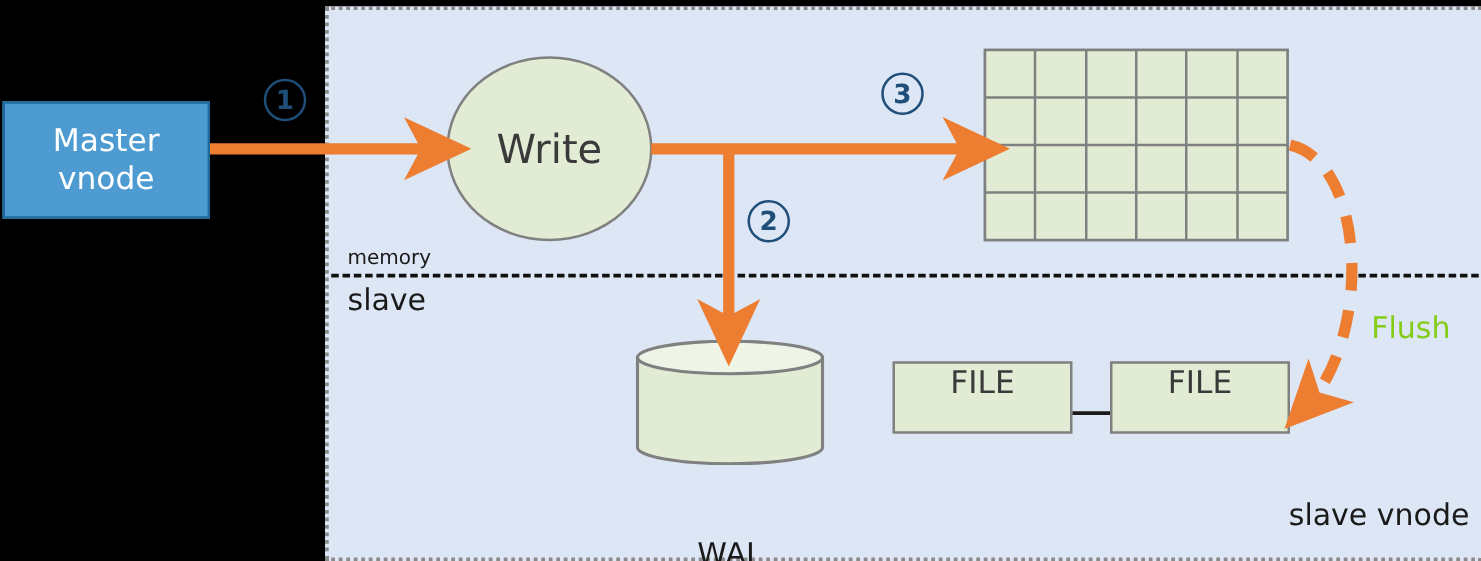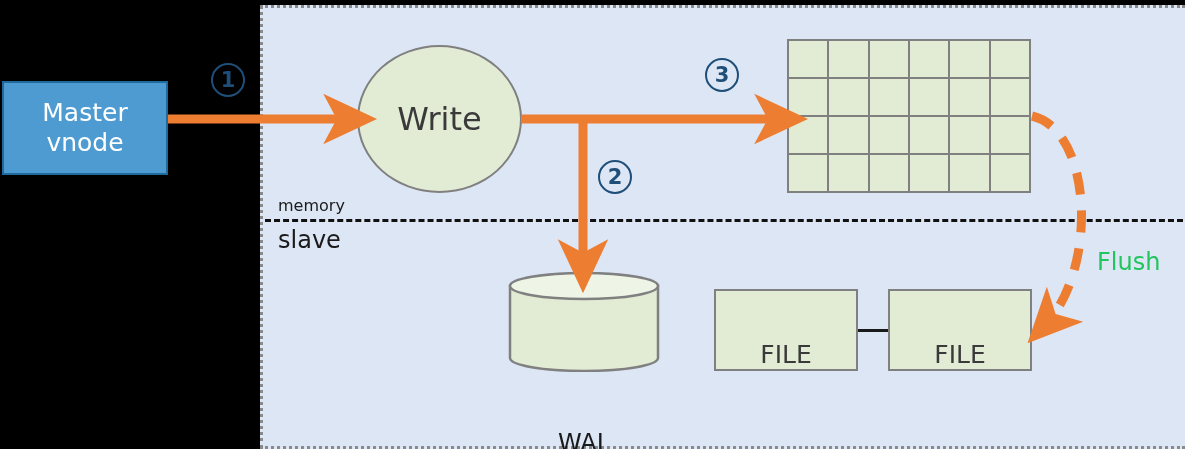--- a/index.html
+++ b/index.html
@@ -104,26 +104,26 @@
     width: 152px;
     text-align: center;
     font-size: 24px;
     color: #1a1a1a;
     margin-top: 39px;
   }
   
   .file-box {
     position: absolute;
     top: 289px;
-    height: 82px;
+    height: 58px;
     background: #e2ecd4;
     border: 2px solid #808080;
     box-sizing: border-box;
     display: flex;
-    align-items: flex-end;
+    align-items: flex-start;
     justify-content: center;
     font-size: 25px;
     color: #3a3a3a;
   }
   .file-box-1 { left: 714px; width: 144px; }
   .file-box-2 { left: 888px; width: 144px; }
   .file-link {
     position: absolute;
     left: 858px;
     top: 329px;
@@ -152,21 +152,21 @@
     left: 278px;
     top: 226px;
     font-size: 24px;
     color: #1a1a1a;
   }
   .label-flush {
     position: absolute;
     left: 1097px;
     top: 248px;
     font-size: 24px;
-    color: #22c55e;
+    color: #84cc16;
   }
   .label-slave {
     position: absolute;
     left: 1031px;
     top: 398px;
     font-size: 24px;
     color: #1a1a1a;
   }
   
   .step-badge {
@@ -254,20 +254,21 @@
   <div class="file-box file-box-2">
     <span>FILE</span>
   </div>
 
   <div class="divider"></div>
   <div class="label-memory">memory</div>
   <div class="label-disk">slave</div>
 
   <div class="label-flush">Flush</div>
 
+  <div class="label-slave">slave vnode</div>
 
   <div class="step-badge badge-1">
     <span>1</span>
   </div>
   <div class="step-badge badge-2">
     <span>2</span>
   </div>
   <div class="step-badge badge-3">
     <span>3</span>
   </div>

